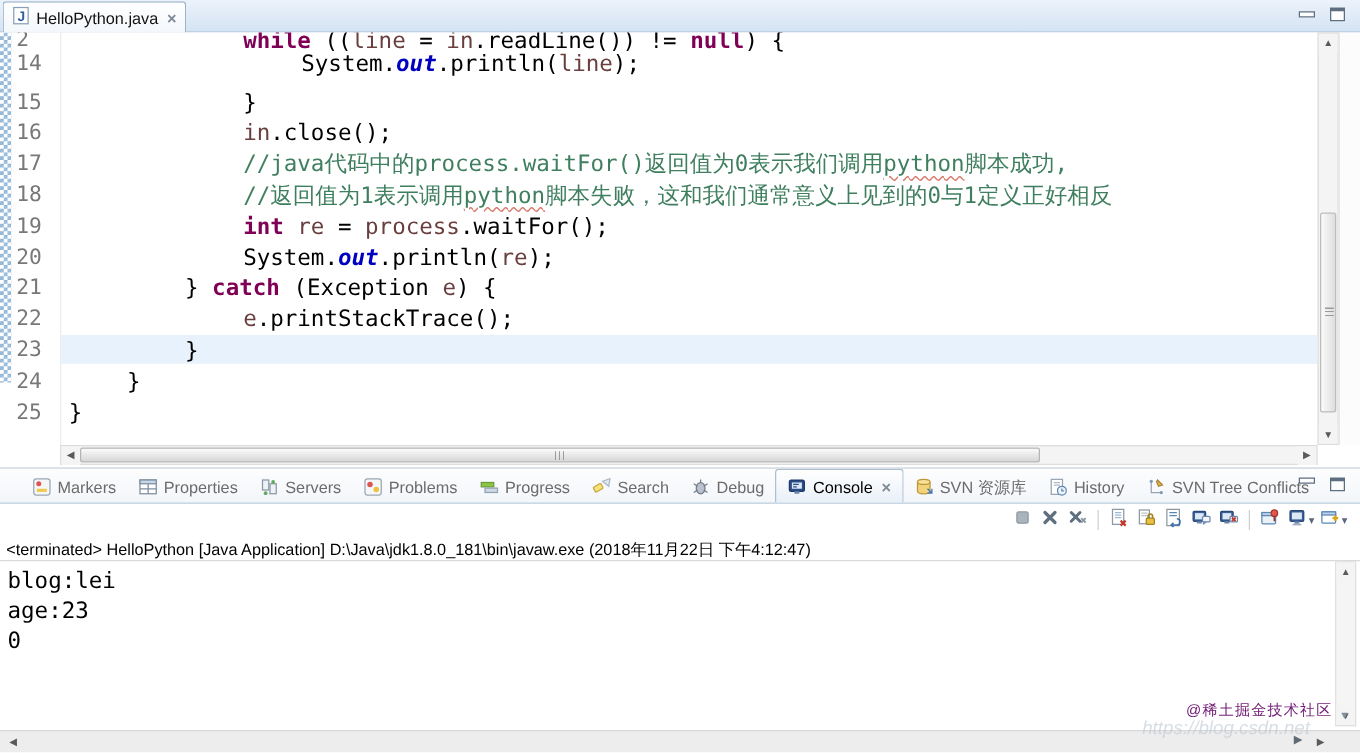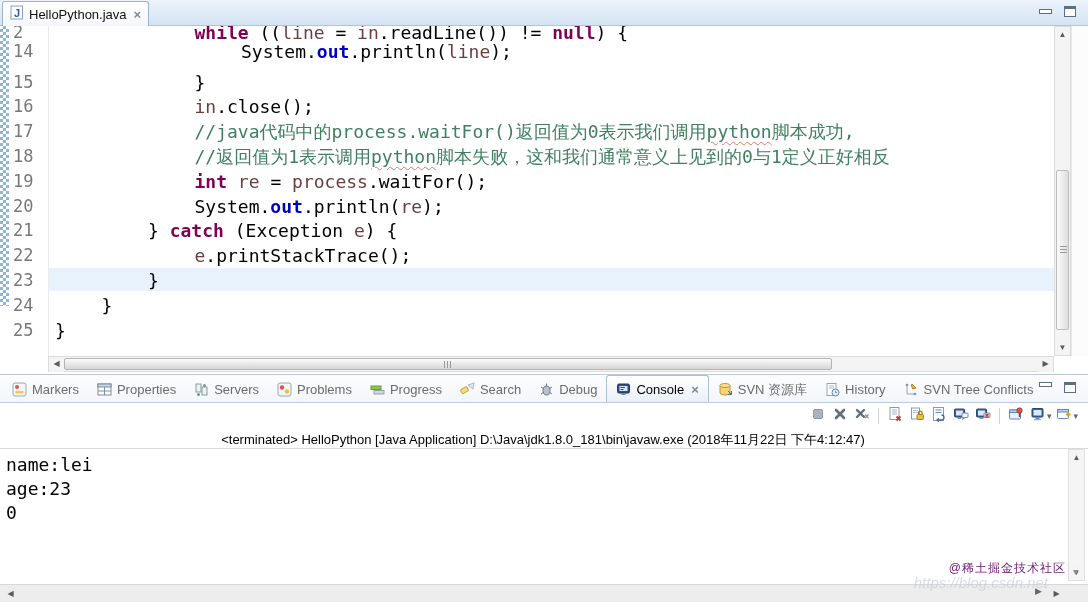--- a/index.html
+++ b/index.html
@@ -45,21 +45,21 @@
     font-family:"DejaVu Sans Mono", monospace; font-size:17px; line-height:25px;
   }
   .code-text {
     position:absolute; white-space:pre;
     font-family:"DejaVu Sans Mono", monospace; font-size:18px; line-height:25px; color:#000;
   }
   .seg-kw  { color:var(--kw); font-weight:bold; }
   .seg-cmt { color:var(--cmt); }
   .seg-cmtsp { color:var(--cmt); text-decoration:underline; text-decoration-style:wavy; text-decoration-color:#d97a6c; text-underline-offset:3px; text-decoration-thickness:1px; }
   .seg-var { color:var(--vr); }
-  .seg-fld { color:var(--fld); font-weight:bold; }
+  .seg-fld { color:var(--fld); font-style:italic; font-weight:bold; }
   .seg-pl  { color:#000; }
 
   
   .sb-track-v { position:absolute; background:#f4f4f4; border:1px solid #dcdcdc; }
   .editor-vsb { left:1054px; top:26px; width:17px; height:330px; }
   .sb-arrow { position:absolute; width:15px; height:15px; font-size:8px; color:#5a5a5a; text-align:center; line-height:15px; background:#f4f4f4; }
   .sb-arrow.up { top:0; left:0; }
   .sb-arrow.down { bottom:0; left:0; }
   .editor-vthumb {
     position:absolute; left:1px; top:143px; width:13px; height:160px;
@@ -75,21 +75,21 @@
   .editor-hthumb {
     position:absolute; left:15px; top:1px; width:768px; height:12px;
     background:linear-gradient(#fbfbfb,#d6d6d6); border:1px solid #b5b5b5; border-radius:2px;
   }
   .hgrip { position:absolute; top:2px; left:50%; margin-left:-4px; width:8px; height:7px;
     background:repeating-linear-gradient(90deg,#9a9a9a 0 1px, transparent 1px 3px); }
 
   
   .bottom-panel { position:absolute; left:0; top:374px; width:1088px; height:228px; background:#fff; border-top:1px solid #bfc9d3; }
   .view-tabbar {
-    position:relative; height:28px; display:flex; align-items:flex-end; padding-left:3px;
+    position:relative; height:28px; display:flex; align-items:flex-end; padding-left:17px;
     background:linear-gradient(#fdfdfe,#f3f6fa); border-bottom:1px solid #b9cbdd;
   }
   .view-tab {
     display:flex; align-items:center; gap:5px; height:25px; padding:0 9px;
     font-size:13px; color:#6b6b6b; white-space:nowrap; cursor:pointer;
   }
   .view-tab .vicon { display:flex; align-items:center; }
   .view-tab.active {
     color:#000; background:linear-gradient(#ffffff,#e9f0f8);
     border:1px solid #aebfd2; border-bottom:none; border-radius:3px 3px 0 0; height:27px;
@@ -99,21 +99,21 @@
   .console-toolbar {
     height:26px; display:flex; justify-content:flex-end; align-items:center;
     padding-right:8px; background:#fff;
   }
   .tb-btn { width:22px; height:22px; display:flex; align-items:center; justify-content:center; cursor:pointer; border-radius:2px; }
   .tb-dd { font-size:9px; color:#5a6a7a; margin:0 2px 0 -2px; }
   .tb-sep { width:1px; height:16px; background:#cfcfcf; margin:0 5px; }
 
   .console-status {
     height:20px; padding:2px 7px 0 5px; font-size:13px; color:#000;
-    border-bottom:1px solid #dadada; background:#fff; white-space:nowrap;text-align:center;
+    border-bottom:1px solid #dadada; background:#fff; white-space:nowrap;
   }
   .console-output { position:absolute; left:0; top:75px; right:20px; bottom:18px; padding:3px 6px; overflow:hidden; }
   .console-line { font-family:"DejaVu Sans Mono", monospace; font-size:18px; line-height:24px; color:#000; white-space:pre; }
 
   .console-vsb { position:absolute; right:3px; top:74px; width:17px; height:132px; background:#f5f5f5; border:1px solid #e0e0e0; }
   .console-hsb { position:absolute; left:0; bottom:0; width:1088px; height:18px; background:#ededed; border-top:1px solid #d8d8d8; }
   .console-hsb .sb-arrow { background:transparent; line-height:17px; }
 
   
   .watermark { position:absolute; right:22px; top:560px; font-size:12px; color:#701a75; letter-spacing:1px; z-index:5; }
@@ -446,21 +446,21 @@
             <rect x="1.5" y="3.5" width="11" height="2.5" fill="#bcd2e8" stroke="#5b87b5"></rect>
             <path d="M10 8.5 h4.5 m-2.25 -2.25 v4.5" stroke="#d9a514" stroke-width="1.8"></path>
           </svg></span>
       </div>
       <span class="tb-dd">▾</span>
     </div>
 
   <div class="console-status">&lt;terminated&gt; HelloPython [Java Application] D:\Java\jdk1.8.0_181\bin\javaw.exe (2018年11月22日 下午4:12:47)</div>
 
   <div class="console-output" id="console-output">
-      <div class="console-line">name:lei</div>
+      <div class="console-line">blog:lei</div>
       <div class="console-line">age:23</div>
       <div class="console-line">0</div>
     </div>
 
   <div class="sb-track-v console-vsb">
     <div class="sb-arrow up">▲</div>
     <div class="sb-arrow down">▼</div>
   </div>
 
   <div class="console-hsb">

